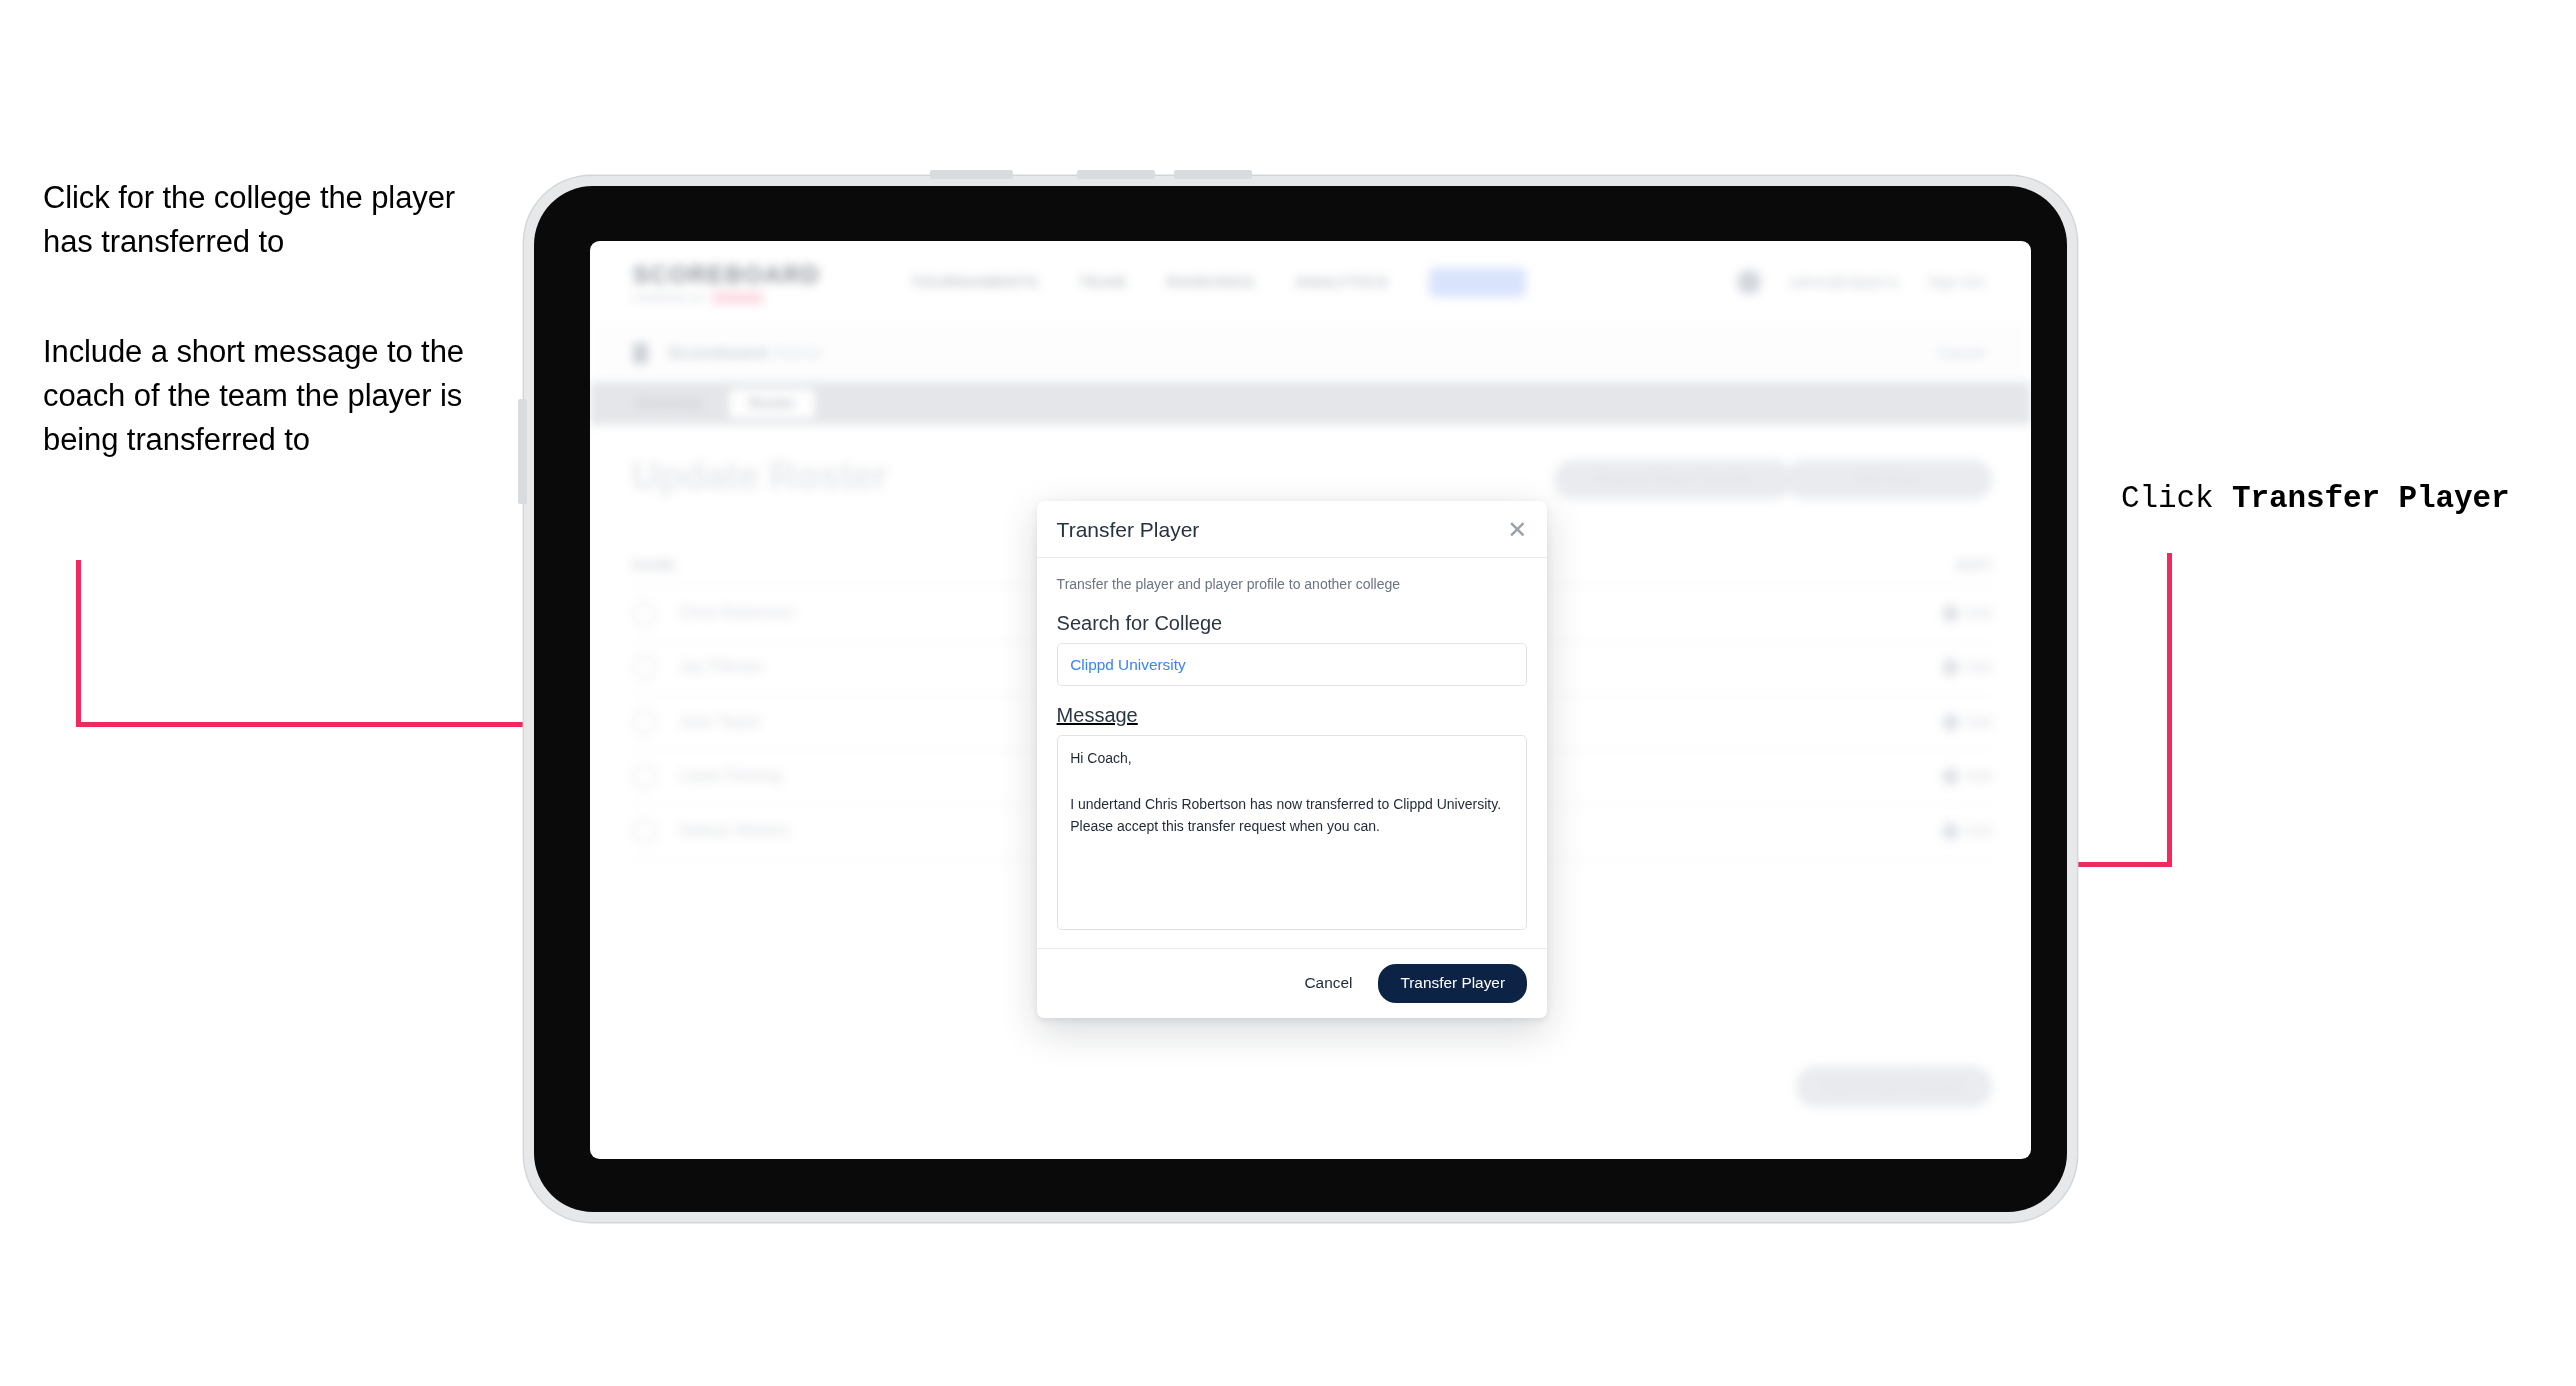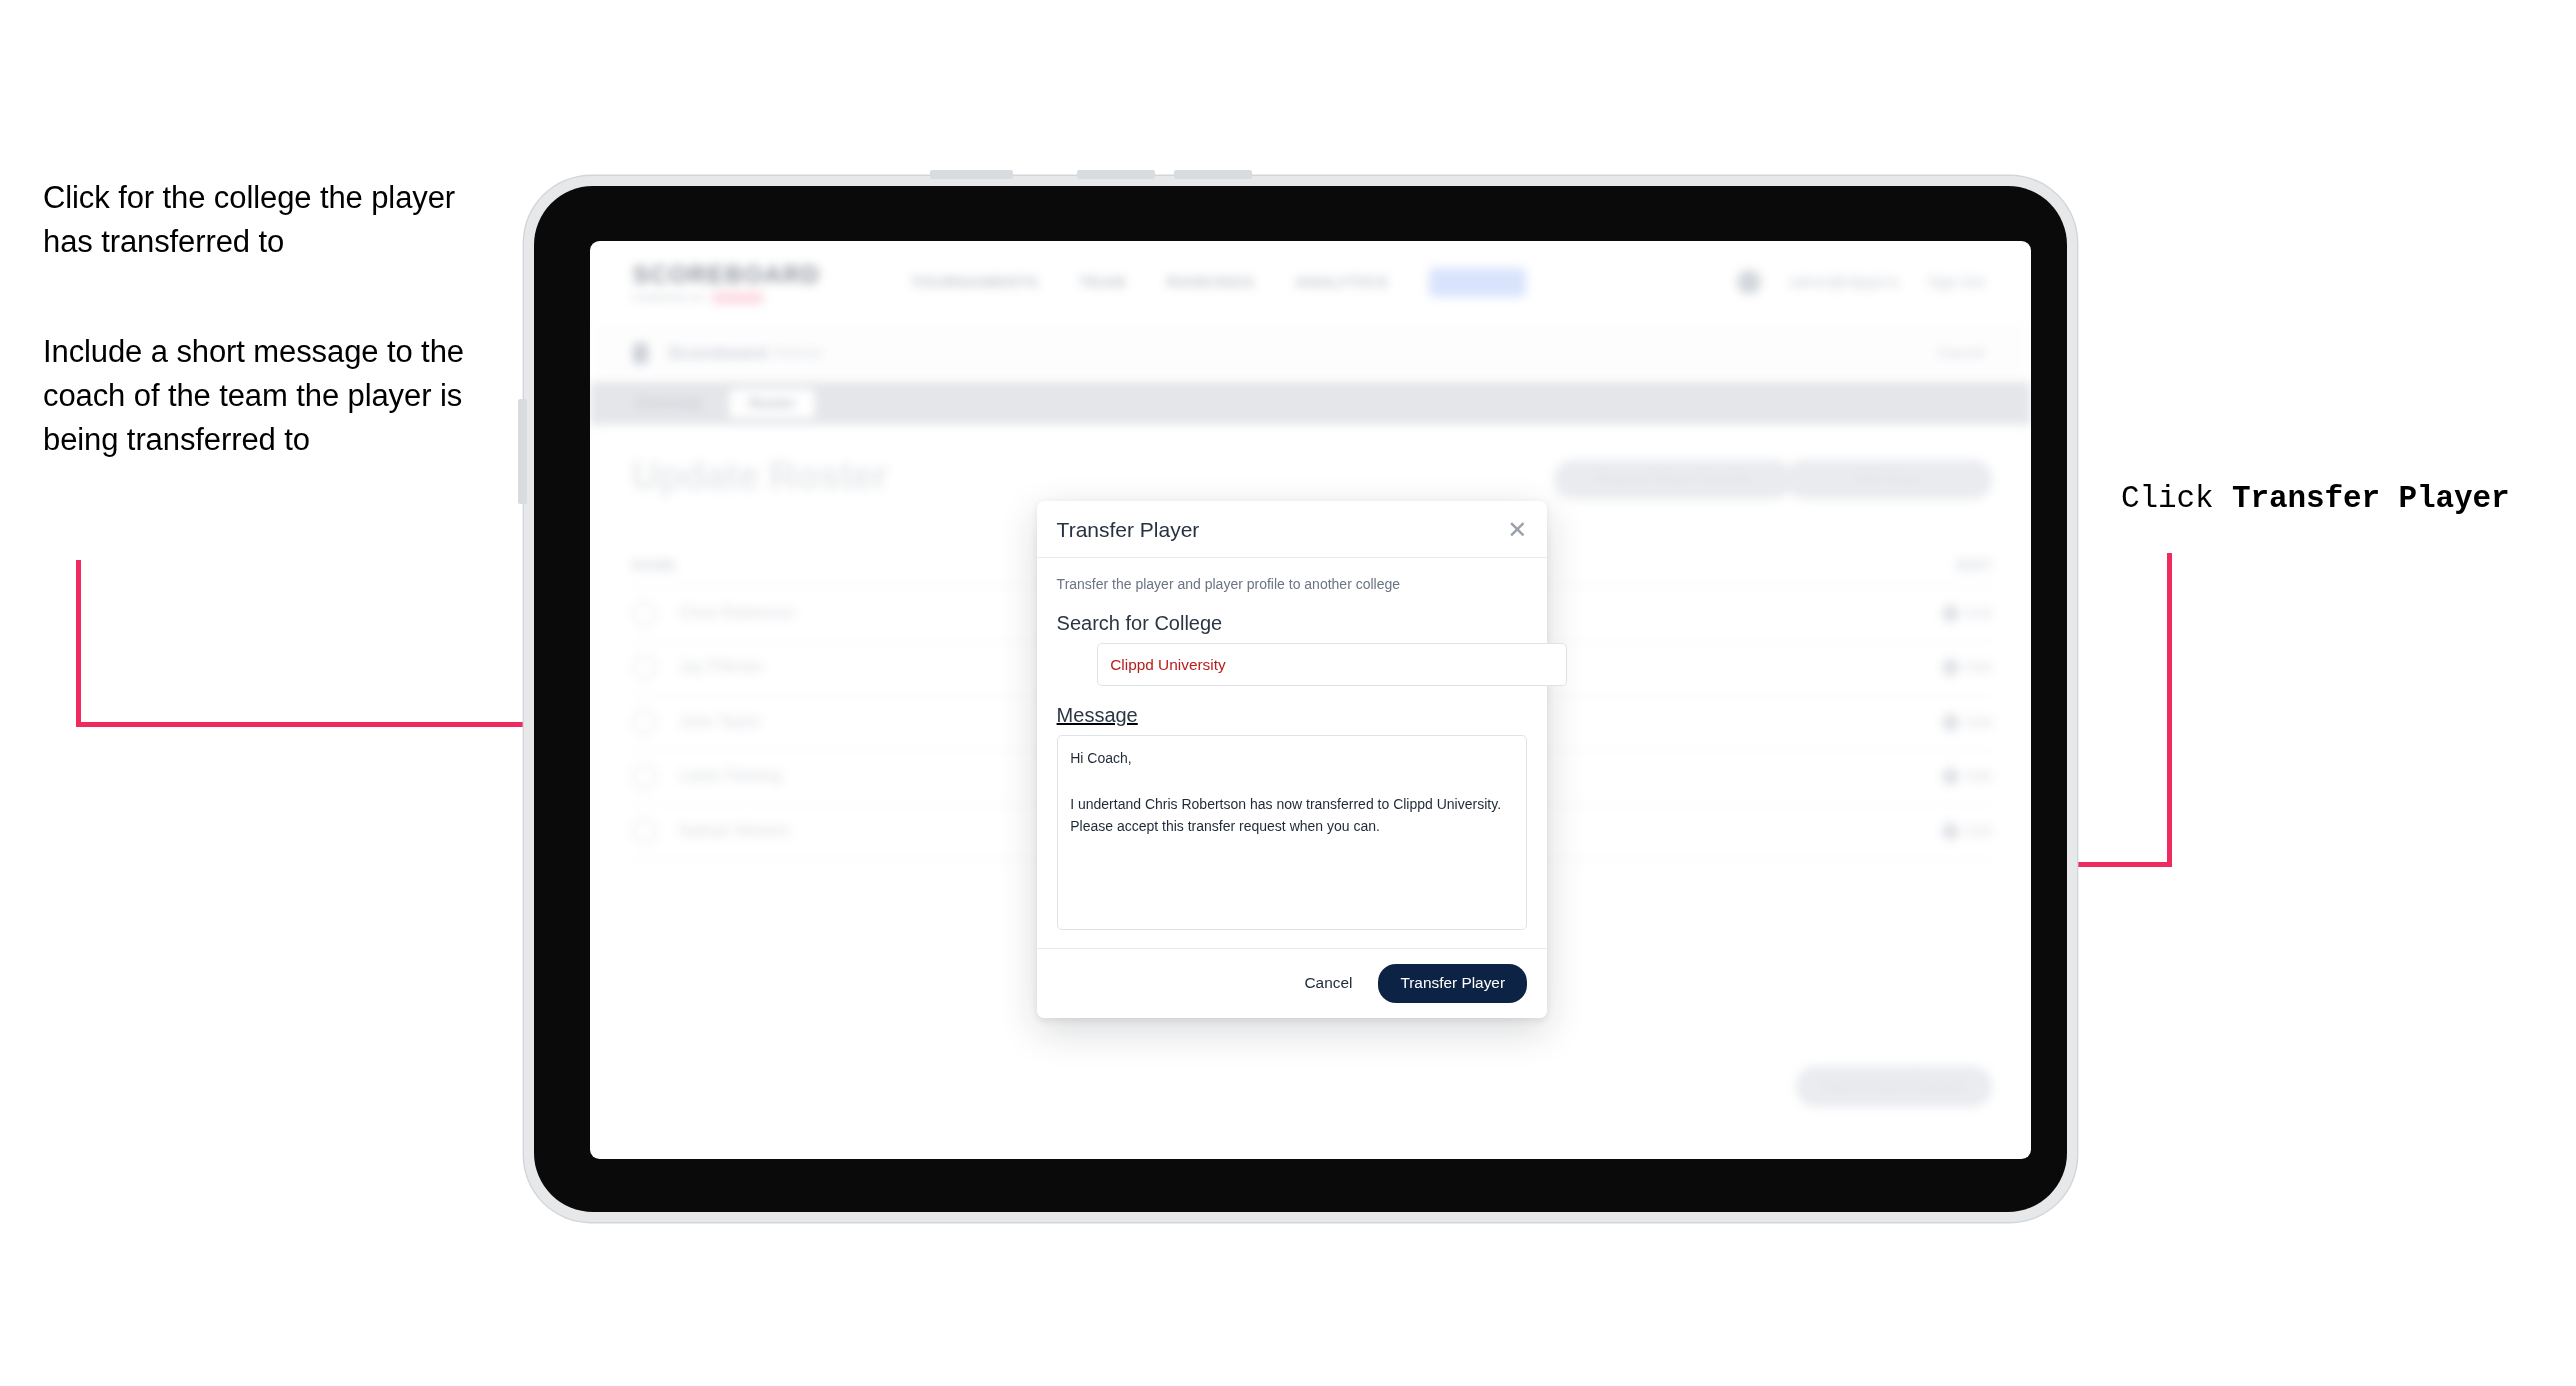--- a/index.html
+++ b/index.html
@@ -308,25 +308,24 @@
   #modal-body { padding: 18px 19.6px 15.4px 19.6px; }
   #modal-desc { font-size: 14px; color: #6b7483; margin-bottom: 19.6px; }
   .field-label { font-size: 20px; color: #2b3645; margin-bottom: 8.4px; font-weight: 500; }
   #college-input {
     width: 100%;
     box-sizing: border-box;
     border: 0.7px solid #dfe3e8;
     border-radius: 4.9px;
     padding: 11.2px 12.6px;
     font-size: 15.4px;
-    color: #b91c1c;
+    color: #3b82f6;
     font-family: "Liberation Sans", sans-serif;
     outline: none;
     background: #ffffff;
-    margin-left: 40px;
   }
   #field-message { margin-top: 18px; text-decoration: underline; }
   #message-input {
     width: 100%;
     box-sizing: border-box;
     border: 0.7px solid #dfe3e8;
     border-radius: 4.9px;
     padding: 11.2px 12.6px;
     font-size: 14px;
     line-height: 1.62;

